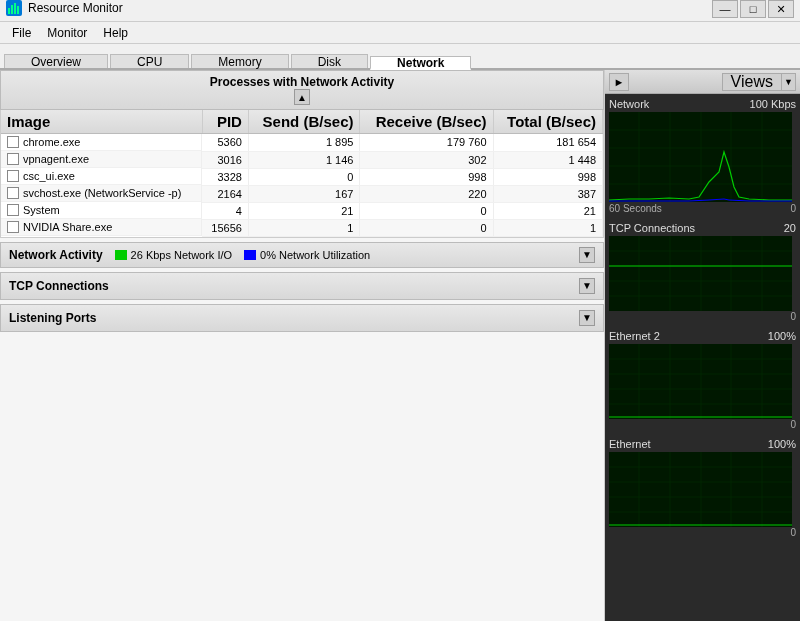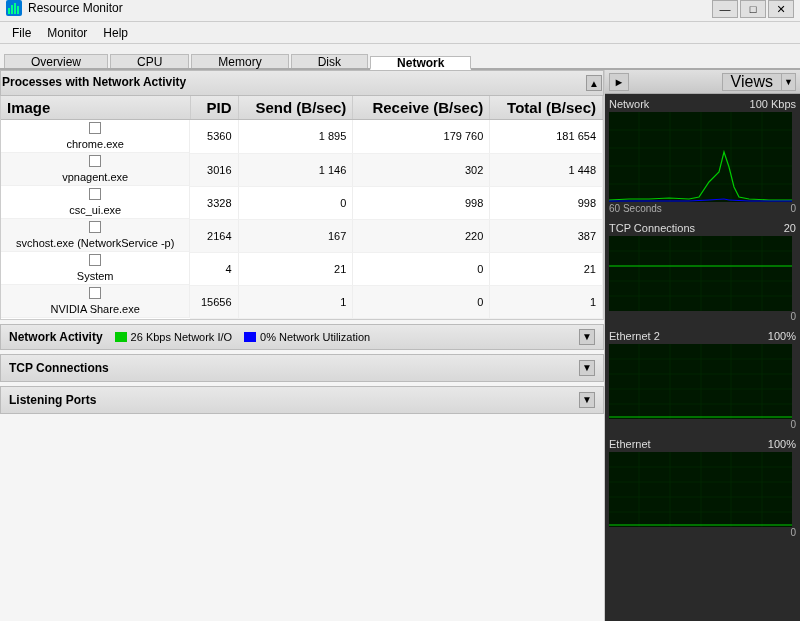--- a/index.html
+++ b/index.html
@@ -107,26 +107,28 @@
       overflow-y: auto;
       background: #f5f5f5;
       border-right: 1px solid #ccc;
     }
 
     
     .section-header {
       background: linear-gradient(to bottom, #e8e8e8, #d8d8d8);
       border: 1px solid #bbb;
       border-top: none;
-      padding: 4px 1px;
-      display: flex;
+      padding: 4px 20px;
+      display: flex;
+      align-items: center;
       justify-content: space-between;
       font-weight: 600;
       font-size: 12px;
       cursor: pointer;
+      flex-direction: column;
     }
     .section-header.top {
       border-top: 1px solid #bbb;
     }
     .section-toggle {
       width: 16px;
       height: 16px;
       background: #d0d0d0;
       border: 1px solid #999;
       display: flex;
@@ -165,21 +167,20 @@
       text-align: right;
       font-size: 11px;
       border-right: 1px solid #eee;
       border-bottom: 1px solid #f0f0f0;
     }
     .data-table td:first-child {
       text-align: left;
       display: flex;
       align-items: center;
       gap: 4px;
-      flex-direction: column;
     }
     .data-table tr:nth-child(even) { background: #f7f7f7; }
 
     .row-checkbox {
       width: 12px;
       height: 12px;
       border: 1px solid #888;
       background: #fff;
       flex-shrink: 0;
     }

